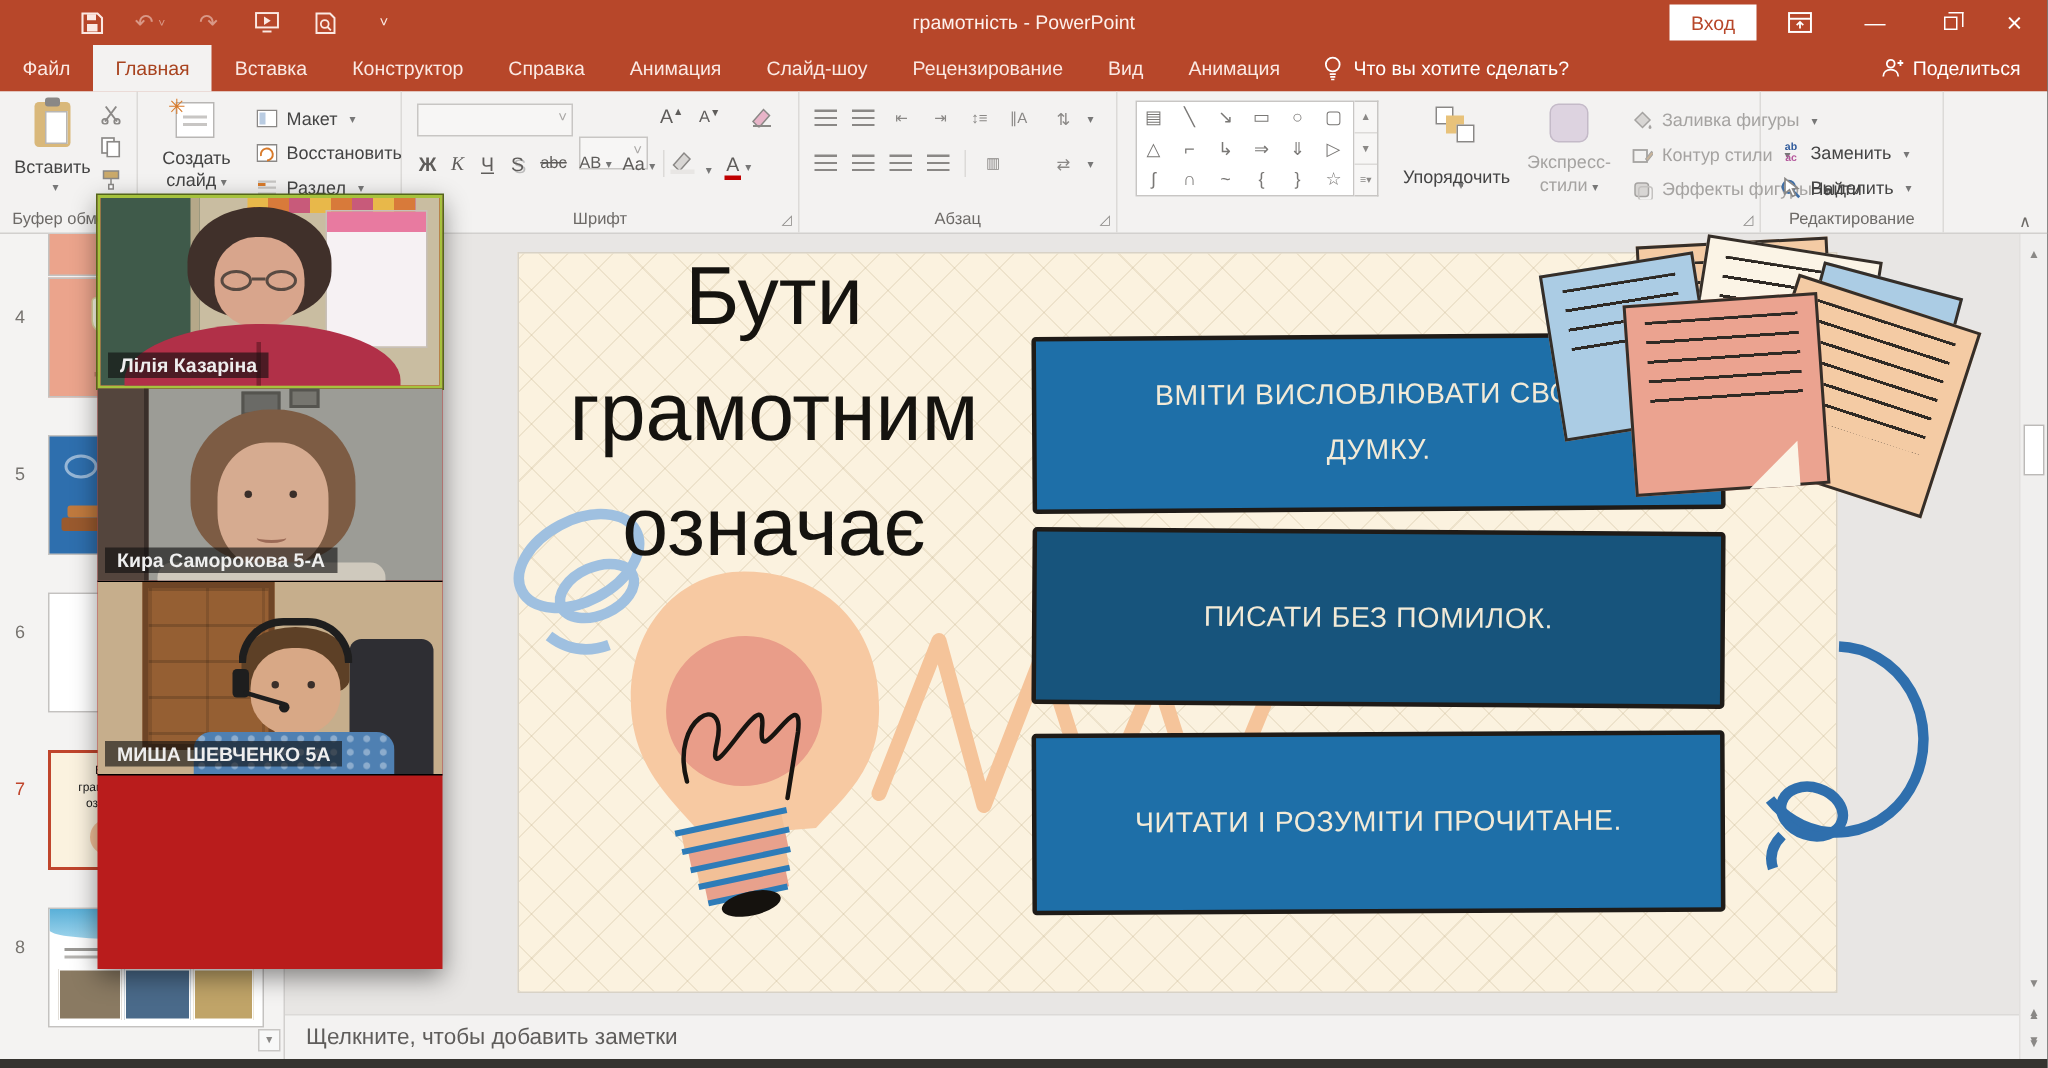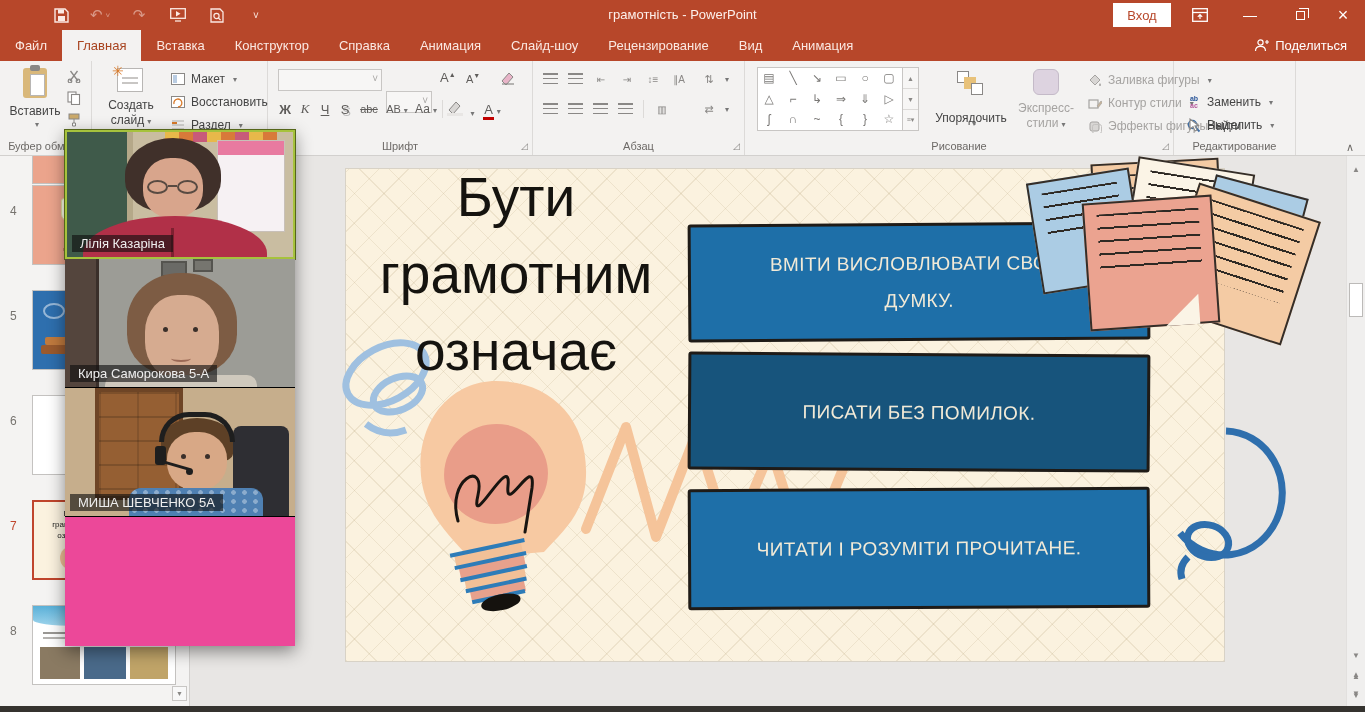--- a/index.html
+++ b/index.html
@@ -64,21 +64,21 @@
   #notesbar{position:absolute;left:190px;top:676px;width:1156px;height:30px;background:#f3f2f1;border-top:1px solid #dcdad8;display:flex;align-items:center;}
   #notesbar span{margin-left:14px;font-size:15px;color:#5f5d5b;}
   #statusbar{position:absolute;left:0;top:706px;width:1365px;height:6px;background:#35332f;}
 
   
   #vscroll{position:absolute;left:1346px;top:156px;width:19px;height:550px;background:#f0efee;border-left:1px solid #e2e0de;}
   .sarr{position:absolute;left:2px;width:14px;height:14px;font-size:8px;color:#8a8886;display:flex;align-items:center;justify-content:center;}
   #sthumb{position:absolute;left:2px;top:127px;width:14px;height:34px;background:#fff;border:1px solid #bcbab8;}
 
   
-  #meeting{position:absolute;left:65px;top:130px;width:230px;height:516px;background:#ec4899;box-shadow:0 5px 16px rgba(0,0,0,.45);z-index:50;}
+  #meeting{position:absolute;left:65px;top:130px;width:230px;height:516px;background:#b91c1c;box-shadow:0 5px 16px rgba(0,0,0,.45);z-index:50;font-weight:bold;}
   .vtile{position:relative;width:230px;height:129px;overflow:hidden;border-bottom:1px solid #000;}
   .vtile.active{border:2px solid #a6c23d;outline:1px solid #55661a;}
   .vname{position:absolute;left:5px;bottom:5px;background:rgba(15,15,15,.62);color:#eee;font-size:13px;padding:1px 8px;z-index:5;white-space:nowrap;}
   .vtile .art{position:absolute;}
 
   .qi svg,.mini-ic svg{display:block;}
 </style>
 </head>
 <body>
 
@@ -131,20 +131,27 @@
     <div class="rtab">Файл</div>
     <div class="rtab active">Главная</div>
     <div class="rtab">Вставка</div>
     <div class="rtab">Конструктор</div>
     <div class="rtab">Справка</div>
     <div class="rtab">Анимация</div>
     <div class="rtab">Слайд-шоу</div>
     <div class="rtab">Рецензирование</div>
     <div class="rtab">Вид</div>
     <div class="rtab">Анимация</div>
+    <div id="tellme">
+      <svg width="13" height="17" viewBox="0 0 13 17">
+          <circle cx="6.5" cy="6" r="4.6" fill="none" stroke="#fff" stroke-width="1.2"></circle>
+          <path d="M4.5 12.4 h4 M4.8 14.2 h3.4 M5.4 16 h2.2" stroke="#fff" stroke-width="1.1"></path>
+        </svg>
+      <span>Что вы хотите сделать?</span>
+    </div>
     <div id="share">
       <svg width="15" height="15" viewBox="0 0 15 15">
           <circle cx="6.5" cy="4.5" r="2.6" fill="none" stroke="#fff" stroke-width="1.2"></circle>
           <path d="M1.5 13 c0-3 2.3-4.6 5-4.6 s5 1.6 5 4.6" fill="none" stroke="#fff" stroke-width="1.2"></path>
           <path d="M11 4 h4 M13 2 v4" stroke="#fff" stroke-width="1.2"></path>
         </svg>
       <span>Поделиться</span>
     </div>
   </div>
 
@@ -345,21 +352,20 @@
       <div class="fillrow abs" style="left:342px;top:54px;">
         <span class="mini-ic">
             <svg width="14" height="13" viewBox="0 0 14 13">
               <rect x="2" y="2" width="9" height="9" rx="2" fill="#d8d6d4" stroke="#a5a3a1"></rect>
               <rect x="4.5" y="4.5" width="9" height="9" rx="2" fill="none" stroke="#c4c2c0"></rect>
             </svg>
           </span>
         <span>Эффекты фигуры</span>
           <span class="caret">▾</span>
       </div>
-      <div class="glabel">Рисование</div>
       <div class="dlg">◿</div>
     </div>
 
     <div class="rgroup" style="left:1174px;width:122px;">
       <div class="smallrow" style="left:12px;top:20px;margin-top:35px;">
         <span class="mini-ic">
             <svg width="14" height="14" viewBox="0 0 14 14">
               <circle cx="5.5" cy="5.5" r="4" fill="none" stroke="#3f6ea5" stroke-width="1.5"></circle>
               <path d="M8.5 8.5 l4 4" stroke="#3f6ea5" stroke-width="1.8"></path>
             </svg>
@@ -502,20 +508,23 @@
       <div class="note" style="left:0px;top:14px;width:104px;height:112px;background:#abcce4;transform:rotate(-9deg);">
           <div class="nlines" style="height:50px;"></div>
         </div>
       <div class="note" style="left:52px;top:38px;width:130px;height:128px;background:#eba390;transform:rotate(-4deg);">
         <div class="nlines" style="height:64px;"></div>
         <div class="abs" style="right:18px;bottom:-2px;width:0;height:0;border-style:solid;border-width:0 0 30px 34px;border-color:transparent transparent #fbf4e6 transparent;"></div>
       </div>
     </div>
   </div>
 
+  <div id="notesbar">
+    <span>Щелкните, чтобы добавить заметки</span>
+  </div>
   <div id="statusbar"></div>
 
   <div id="vscroll">
     <div class="sarr" style="top:6px;">▲</div>
     <div id="sthumb"></div>
     <div class="sarr" style="top:492px;">▼</div>
     <div class="sarr" style="top:512px;flex-direction:column;line-height:5px;">▲<span style="margin-top:-3px;">▲</span></div>
     <div class="sarr" style="top:531px;flex-direction:column;line-height:5px;">▼<span style="margin-top:-3px;">▼</span></div>
   </div>
 

